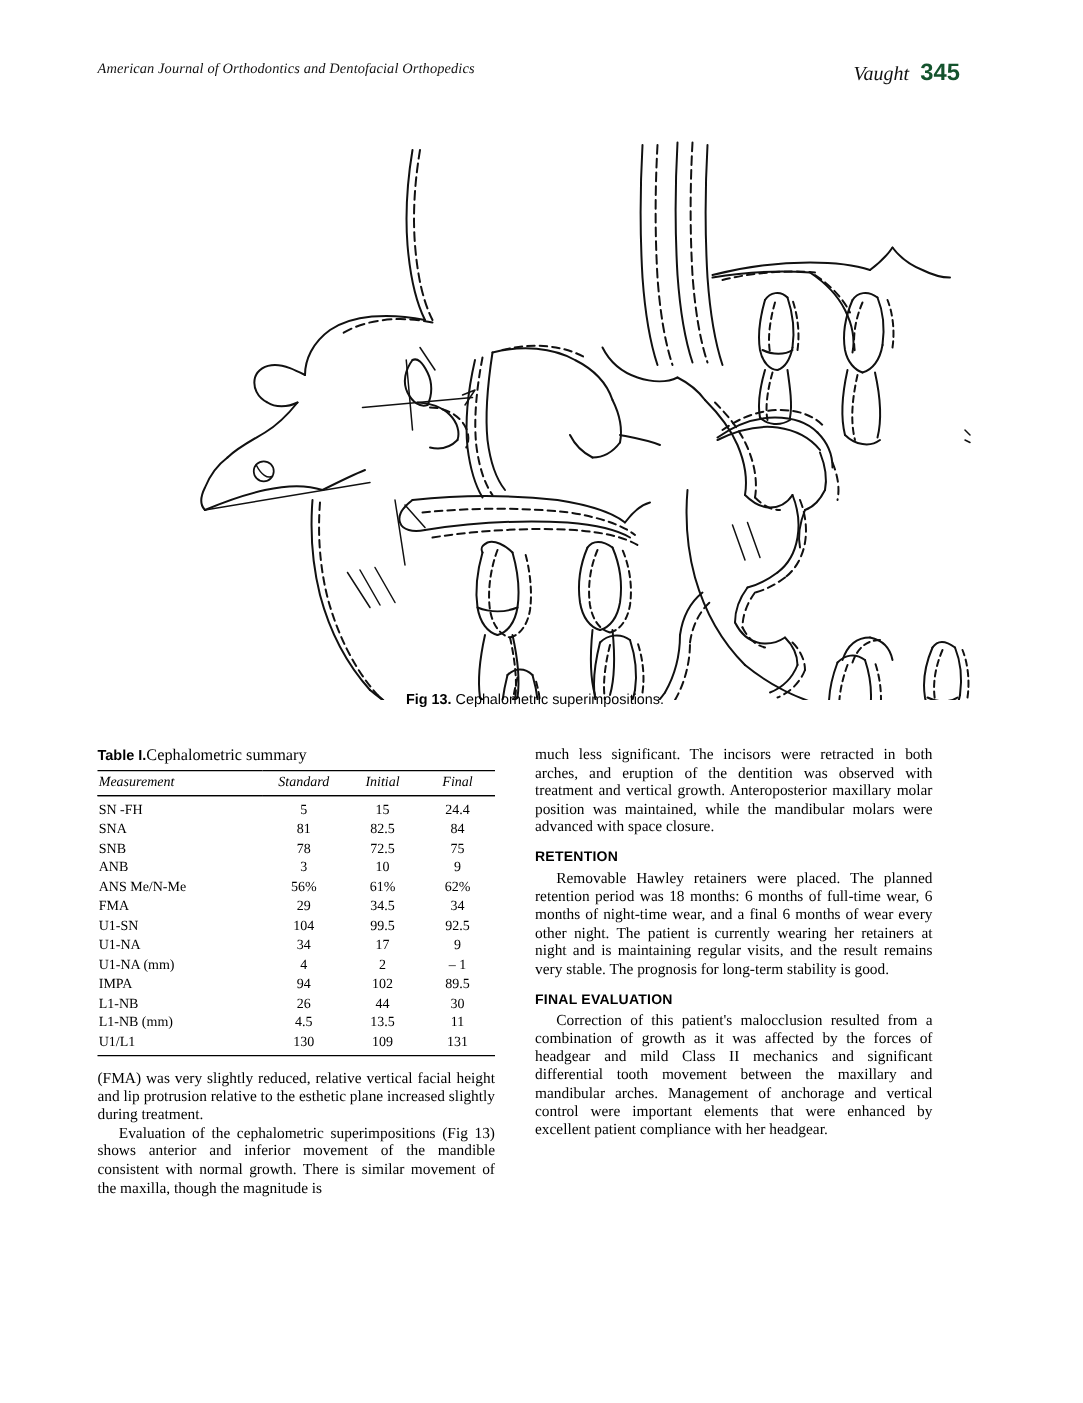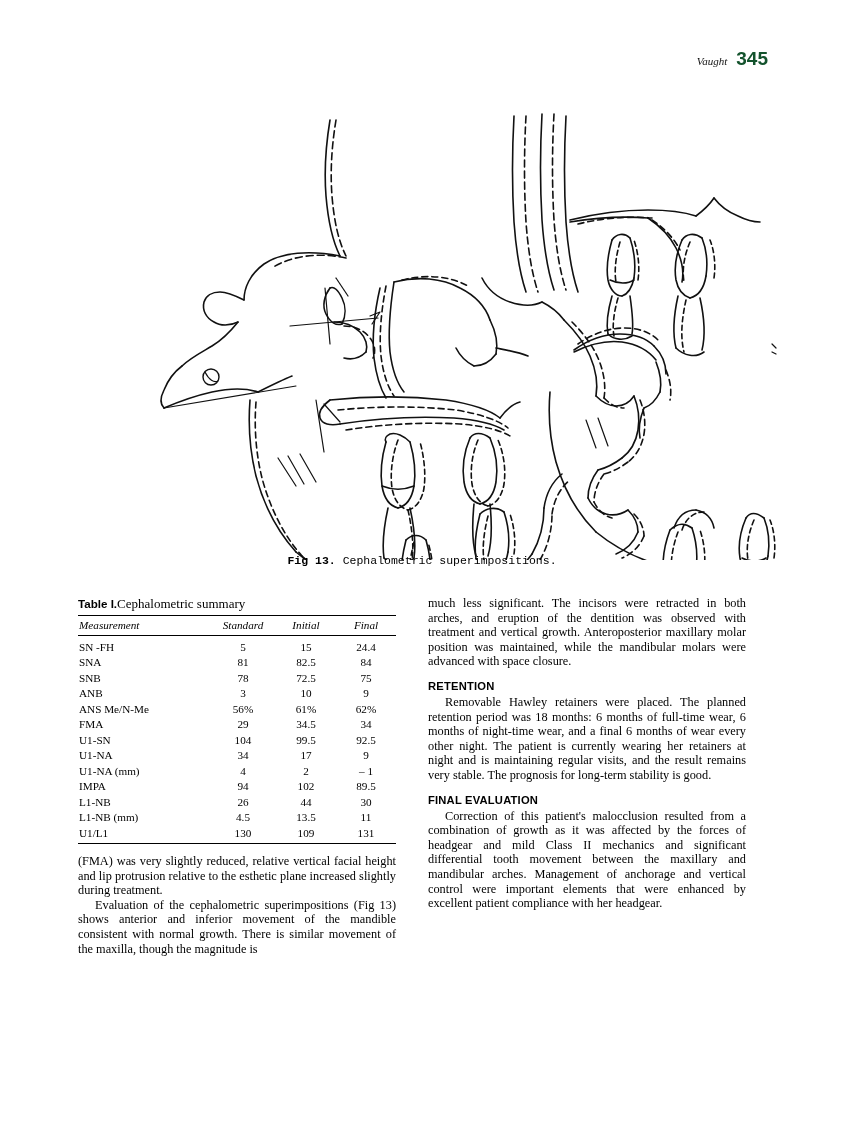--- a/index.html
+++ b/index.html
@@ -43,21 +43,21 @@
   }
   .runhead-right {
     display: flex;
     align-items: baseline;
     gap: 9px;
     white-space: nowrap;
   }
   .runhead-author {
     font-family: "Liberation Serif", serif;
     font-style: italic;
-    font-size: 11px;
+    font-size: 16px;
     color: #111;
   }
   .runhead-page {
     font-family: "Liberation Sans", sans-serif;
     font-weight: bold;
     font-size: 19px;
     color: #14532d;
   }
 
   
@@ -65,25 +65,25 @@
     position: absolute;
     left: 78px;
     top: 100px;
     width: 700px;
     height: 460px;
   }
   .figure-wrap svg { display: block; }
 
   .fig-caption {
     position: absolute;
-    left: 72px;
+    left: 78px;
     top: 553px;
     width: 700px;
     text-align: center;
-    font-family: Liberation Mono, monospace;
+    font-family: Liberation Sans, sans-serif;
     font-size: 11.5px;
     line-height: 15px;
   }
   .fig-caption .fig-label { font-weight: bold; }
 
   
   .col-left {
     position: absolute;
     left: 78px;
     top: 596px;
@@ -173,20 +173,21 @@
   }
   .gap-top { margin-top: 10px; }
 </style>
 </head>
 <body>
 
 <div class="page">
 
   <div class="runhead">
     <div class="runhead-left">
+      <div>American Journal of Orthodontics and Dentofacial Orthopedics</div>
     </div>
     <div class="runhead-right">
       <span class="runhead-author">Vaught</span>
       <span class="runhead-page">345</span>
     </div>
   </div>
 
   <div class="figure-wrap">
     <svg width="700" height="460" viewBox="0 0 700 460" xmlns="http://www.w3.org/2000/svg">
       <g fill="none" stroke="#111111" stroke-width="1.6" stroke-linecap="round" stroke-linejoin="round">

